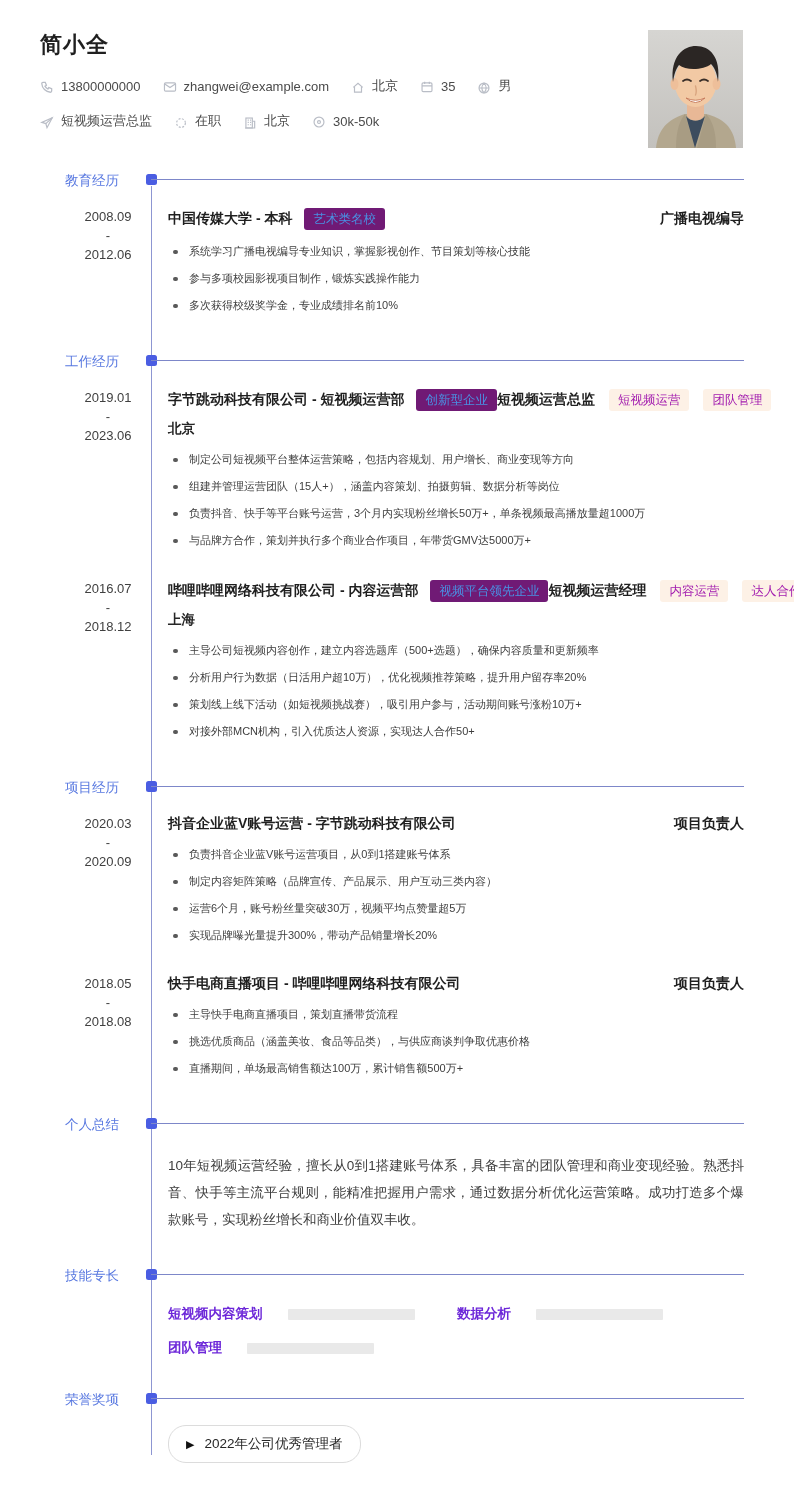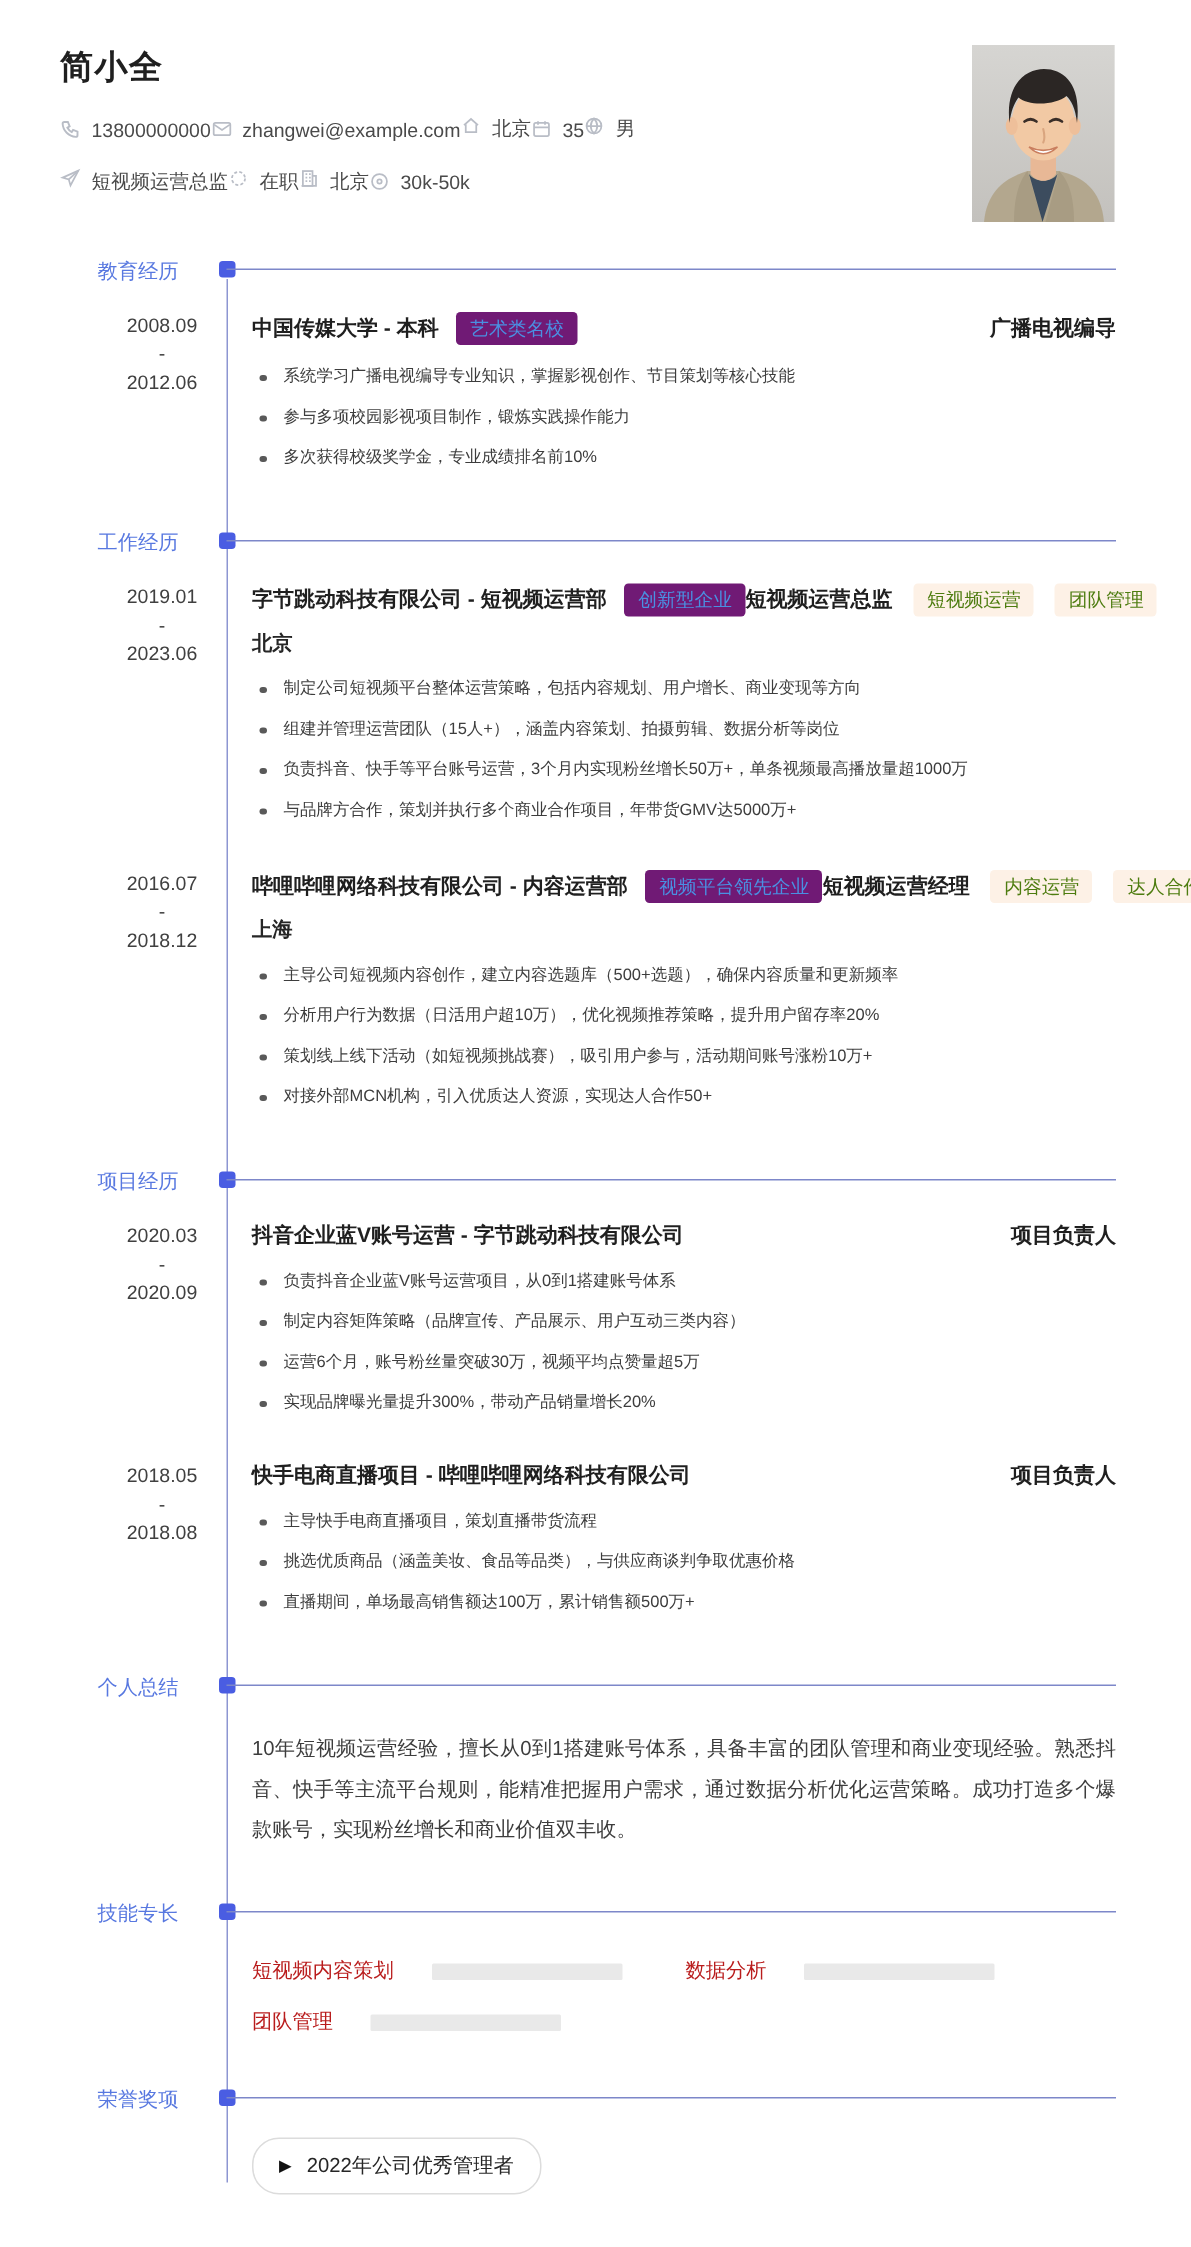--- a/index.html
+++ b/index.html
@@ -4,21 +4,21 @@
 <style>
   * { margin:0; padding:0; box-sizing:border-box; }
   html,body { background:#fff; }
   body { font-family:"Liberation Sans","DejaVu Sans",sans-serif; color:#262626; }
   .page { position:relative; width:794px; height:1498px; background:#fff; overflow:hidden; }
 
   
   .header { position:relative; padding:30px 72px 0 40px; height:160px; }
   .name { font-size:22px; font-weight:bold; color:#1f1f1f; letter-spacing:1px; }
   .contact-row { display:flex; align-items:center; margin-top:17px; }
-  .contact-item { display:inline-flex; align-items:flex-start; font-size:13px; color:#4a4a4a; }
+  .contact-item { display:inline-flex; align-items:flex-end; margin-right:22px; font-size:13px; color:#4a4a4a; }
   .contact-item .ic { display:inline-flex; width:14px; height:14px; margin-right:7px; color:#b9bdc6; }
   .contact-item .ic svg { width:14px; height:14px; }
   .photo { position:absolute; top:30px; right:51px; width:95px; height:118px; overflow:hidden; background:#cccbc8; }
 
   
   .main { position:relative; padding:14px 50px 0 40px; }
   .vline { position:absolute; left:151px; top:26px; bottom:8px; width:1px; background:#8d96d2; }
   .section { position:relative; }
   .sec-head { position:relative; height:12px; }
   .sec-label { position:absolute; left:25px; top:-2px; font-size:13.5px; color:#5878e0; font-weight:500; white-space:nowrap; }
@@ -28,37 +28,37 @@
   .entry { display:grid; grid-template-columns:111px 17px 1fr; }
   .entry-date { padding-left:43px; padding-top:2px; }
   .date-box { width:50px; text-align:center; font-size:13px; color:#404040; line-height:1.45; }
   .entry-content { grid-column:3; min-width:0; }
 
   .title-row { display:flex; align-items:center; justify-content:space-between; padding-top:2px; }
   .t-left, .t-right { display:flex; align-items:center; }
   .t-title { font-size:14px; font-weight:bold; color:#1f1f1f; white-space:nowrap; }
   .tag { font-size:12.5px; padding:2.5px 9px; border-radius:3px; margin-left:12px; white-space:nowrap; }
   .tag-blue { background:#701a75; color:#4a90e2; }
-  .tag-orange { background:#fdf1e6; color:#4d7c0f; }
+  .tag-orange { background:#fdf1e6; color:#a21caf; }
   .t-right .tag { margin-left:14px; }
   .location { font-size:13.5px; font-weight:600; color:#262626; margin-top:9px; }
 
   ul.bullets { list-style:none; margin-top:8px; }
   ul.bullets li { position:relative; padding-left:21px; font-size:11px; color:#3d3d3d; line-height:27px; }
   ul.bullets li::before { content:""; position:absolute; left:5px; top:11.5px; width:4.5px; height:4.5px; border-radius:50%; background:#595959; }
 
   .sec-gap-sm { height:20px; }
   .entry-gap { height:24px; }
   .sec-gap-end { height:36px; }
 
   .summary-text { font-size:13.5px; color:#3d3d3d; line-height:27px; text-align:justify; padding-top:2px; }
 
   .skills-grid { display:grid; grid-template-columns:289px 1fr; row-gap:16px; padding-top:4px; }
   .skill { display:flex; align-items:center; }
-  .skill-name { font-size:13.5px; font-weight:400; color:#b91c1c; margin-right:25px; white-space:nowrap; }
+  .skill-name { font-size:13.5px; font-weight:700; color:#6d28d9; margin-right:25px; white-space:nowrap; }
   .skill-track { width:127px; height:11px; background:#e9e9e9; border-radius:1px; overflow:hidden; }
   .skill-fill { height:100%; background:#5b6fe0; clip-path:polygon(0 0,100% 0,94% 100%,0 100%); }
 
   .honor-badge { display:inline-flex; align-items:center; border:1px solid #dcdcdc; border-radius:18px; padding:9px 17px; background:#fff; cursor:pointer; }
   .honor-badge .play { font-size:11px; color:#111; margin-right:10px; line-height:1; }
   .honor-badge .h-text { font-size:13.5px; color:#262626; }
 </style>
 </head>
 <body>
 

